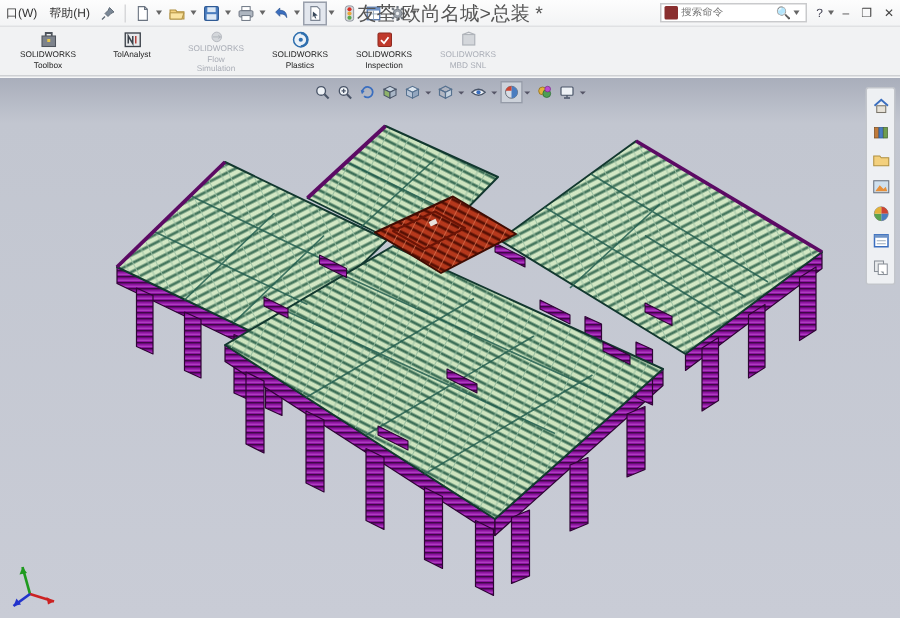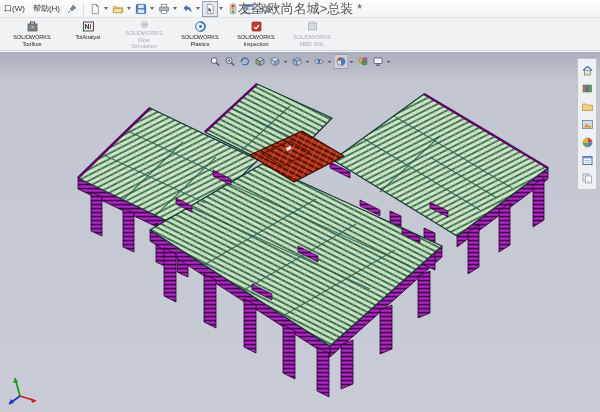--- a/index.html
+++ b/index.html
@@ -151,20 +151,33 @@
             <line x1="10.4" y1="2.6" x2="9" y2="4"></line>
               <line x1="4" y1="9" x2="2.6" y2="10.4"></line>
           </g>
         </svg>
         </span>
         <span class="chev"></span>
     </div>
 
     <span class="title-center">友荃.欧尚名城&gt;总装 *</span>
 
+    <div class="tb-right">
+      <span class="searchbox">
+        <span class="swlogo"></span>
+        <input placeholder="搜索命令" style="">
+        <span class="mag">🔍</span>
+        <span class="chev"></span>
+      </span>
+      <span class="helpq">?</span>
+      <span class="chev"></span>
+      <span class="winbtn">–</span>
+      <span class="winbtn">❐</span>
+      <span class="winbtn">✕</span>
+    </div>
   </div>
 
   <div class="cmdbar">
     <div class="addin">
       <svg viewBox="0 0 13 13">
         <rect x="2" y="4" width="9" height="7" fill="#7d838c" stroke="#4e545c" stroke-width="0.7"></rect>
         <path d="M4.5 4v-2h4v2" fill="none" stroke="#4e545c" stroke-width="1.2"></path>
         <rect x="5.5" y="6" width="2" height="2" fill="#e8c84a"></rect>
       </svg>
       <span>SOLIDWORKS</span>

